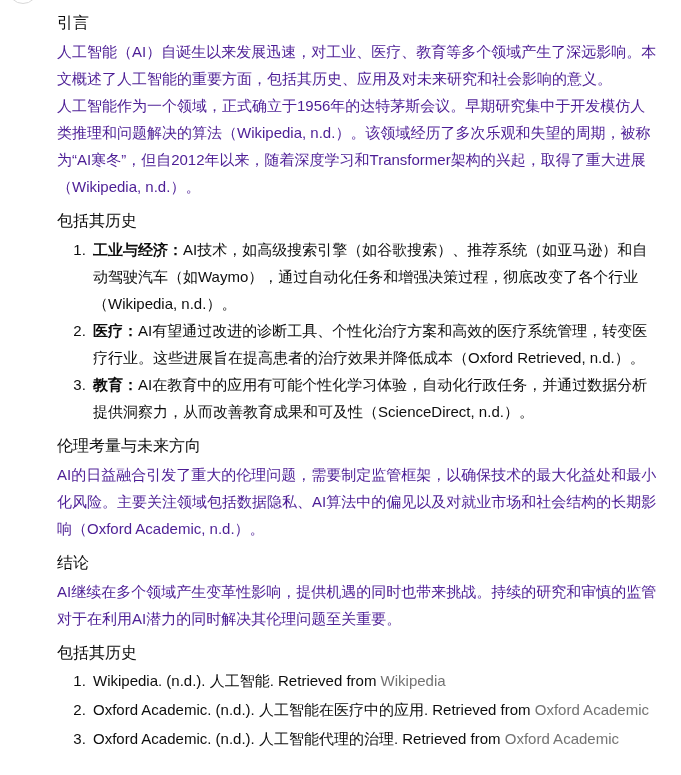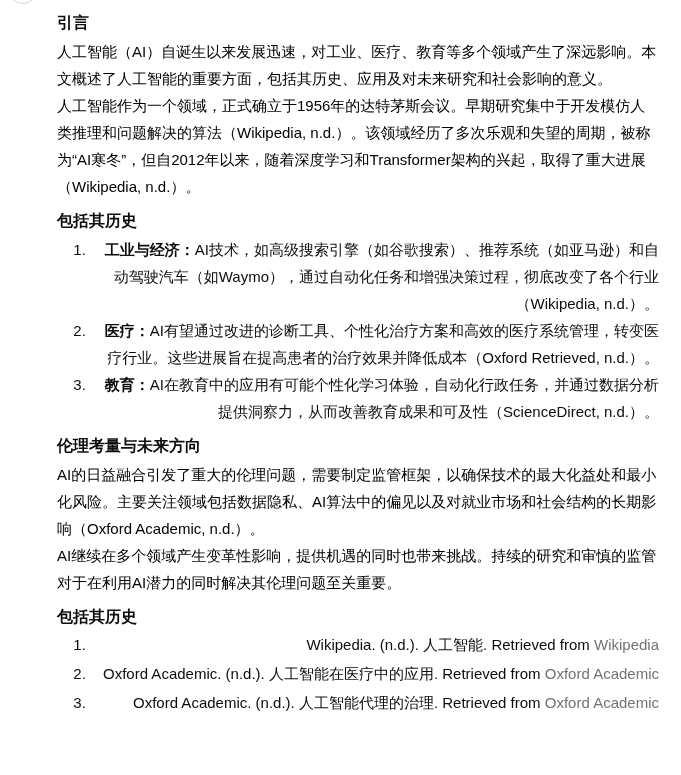--- a/index.html
+++ b/index.html
@@ -26,38 +26,37 @@
     border: 1.5px solid #d9d9d9;
     background: #ffffff;
     box-sizing: border-box;
   }
   .doc {
     padding: 6px 22px 0 57px;
   }
   h3 {
     font-size: 16px;
     line-height: 18px;
-    font-weight: 700;
+    font-weight: 400;
     margin: 12px 0 6px 0;
     color: #0d0d0d;
   }
   .doc > h3:first-child {
     margin-top: 8px;
   }
   p {
     font-size: 15px;
     line-height: 27px;
     margin: 0;
-    color: #000000;
+    color: #4c1d95;
     text-align: left;
   }
   ol {
     margin: 6px 0 0 0;
     padding: 0 0 0 33px;
-    text-align: right;
   }
   ol li {
     font-size: 15px;
     line-height: 27px;
     color: #0d0d0d;
     padding-left: 3px;
   }
   ol.refs li {
     line-height: 26px;
     margin-bottom: 3px;
@@ -86,20 +85,21 @@
   <h3>包括其历史</h3>
   <ol class="apps">
     <li><strong>工业与经济：</strong><span>AI技术，如高级搜索引擎（如谷歌搜索）、推荐系统（如亚马逊）和自动驾驶汽车（如Waymo），通过自动化任务和增强决策过程，彻底改变了各个行业（Wikipedia, n.d.）。</span></li>
     <li><strong>医疗：</strong><span>AI有望通过改进的诊断工具、个性化治疗方案和高效的医疗系统管理，转变医疗行业。这些进展旨在提高患者的治疗效果并降低成本（Oxford Retrieved, n.d.）。</span></li>
     <li><strong>教育：</strong><span>AI在教育中的应用有可能个性化学习体验，自动化行政任务，并通过数据分析提供洞察力，从而改善教育成果和可及性（ScienceDirect, n.d.）。</span></li>
   </ol>
 
   <h3>伦理考量与未来方向</h3>
   <p>AI的日益融合引发了重大的伦理问题，需要制定监管框架，以确保技术的最大化益处和最小化风险。主要关注领域包括数据隐私、AI算法中的偏见以及对就业市场和社会结构的长期影响（Oxford Academic, n.d.）。</p>
 
+  <h3>结论</h3>
   <p>AI继续在多个领域产生变革性影响，提供机遇的同时也带来挑战。持续的研究和审慎的监管对于在利用AI潜力的同时解决其伦理问题至关重要。</p>
 
   <h3>包括其历史</h3>
   <ol class="refs">
     <li><span>Wikipedia. (n.d.). 人工智能. Retrieved from </span><a class="link">Wikipedia</a></li>
     <li><span>Oxford Academic. (n.d.). 人工智能在医疗中的应用. Retrieved from </span><a class="link">Oxford Academic</a></li>
     <li><span>Oxford Academic. (n.d.). 人工智能代理的治理. Retrieved from </span><a class="link">Oxford Academic</a></li>
 
   </ol>
 

